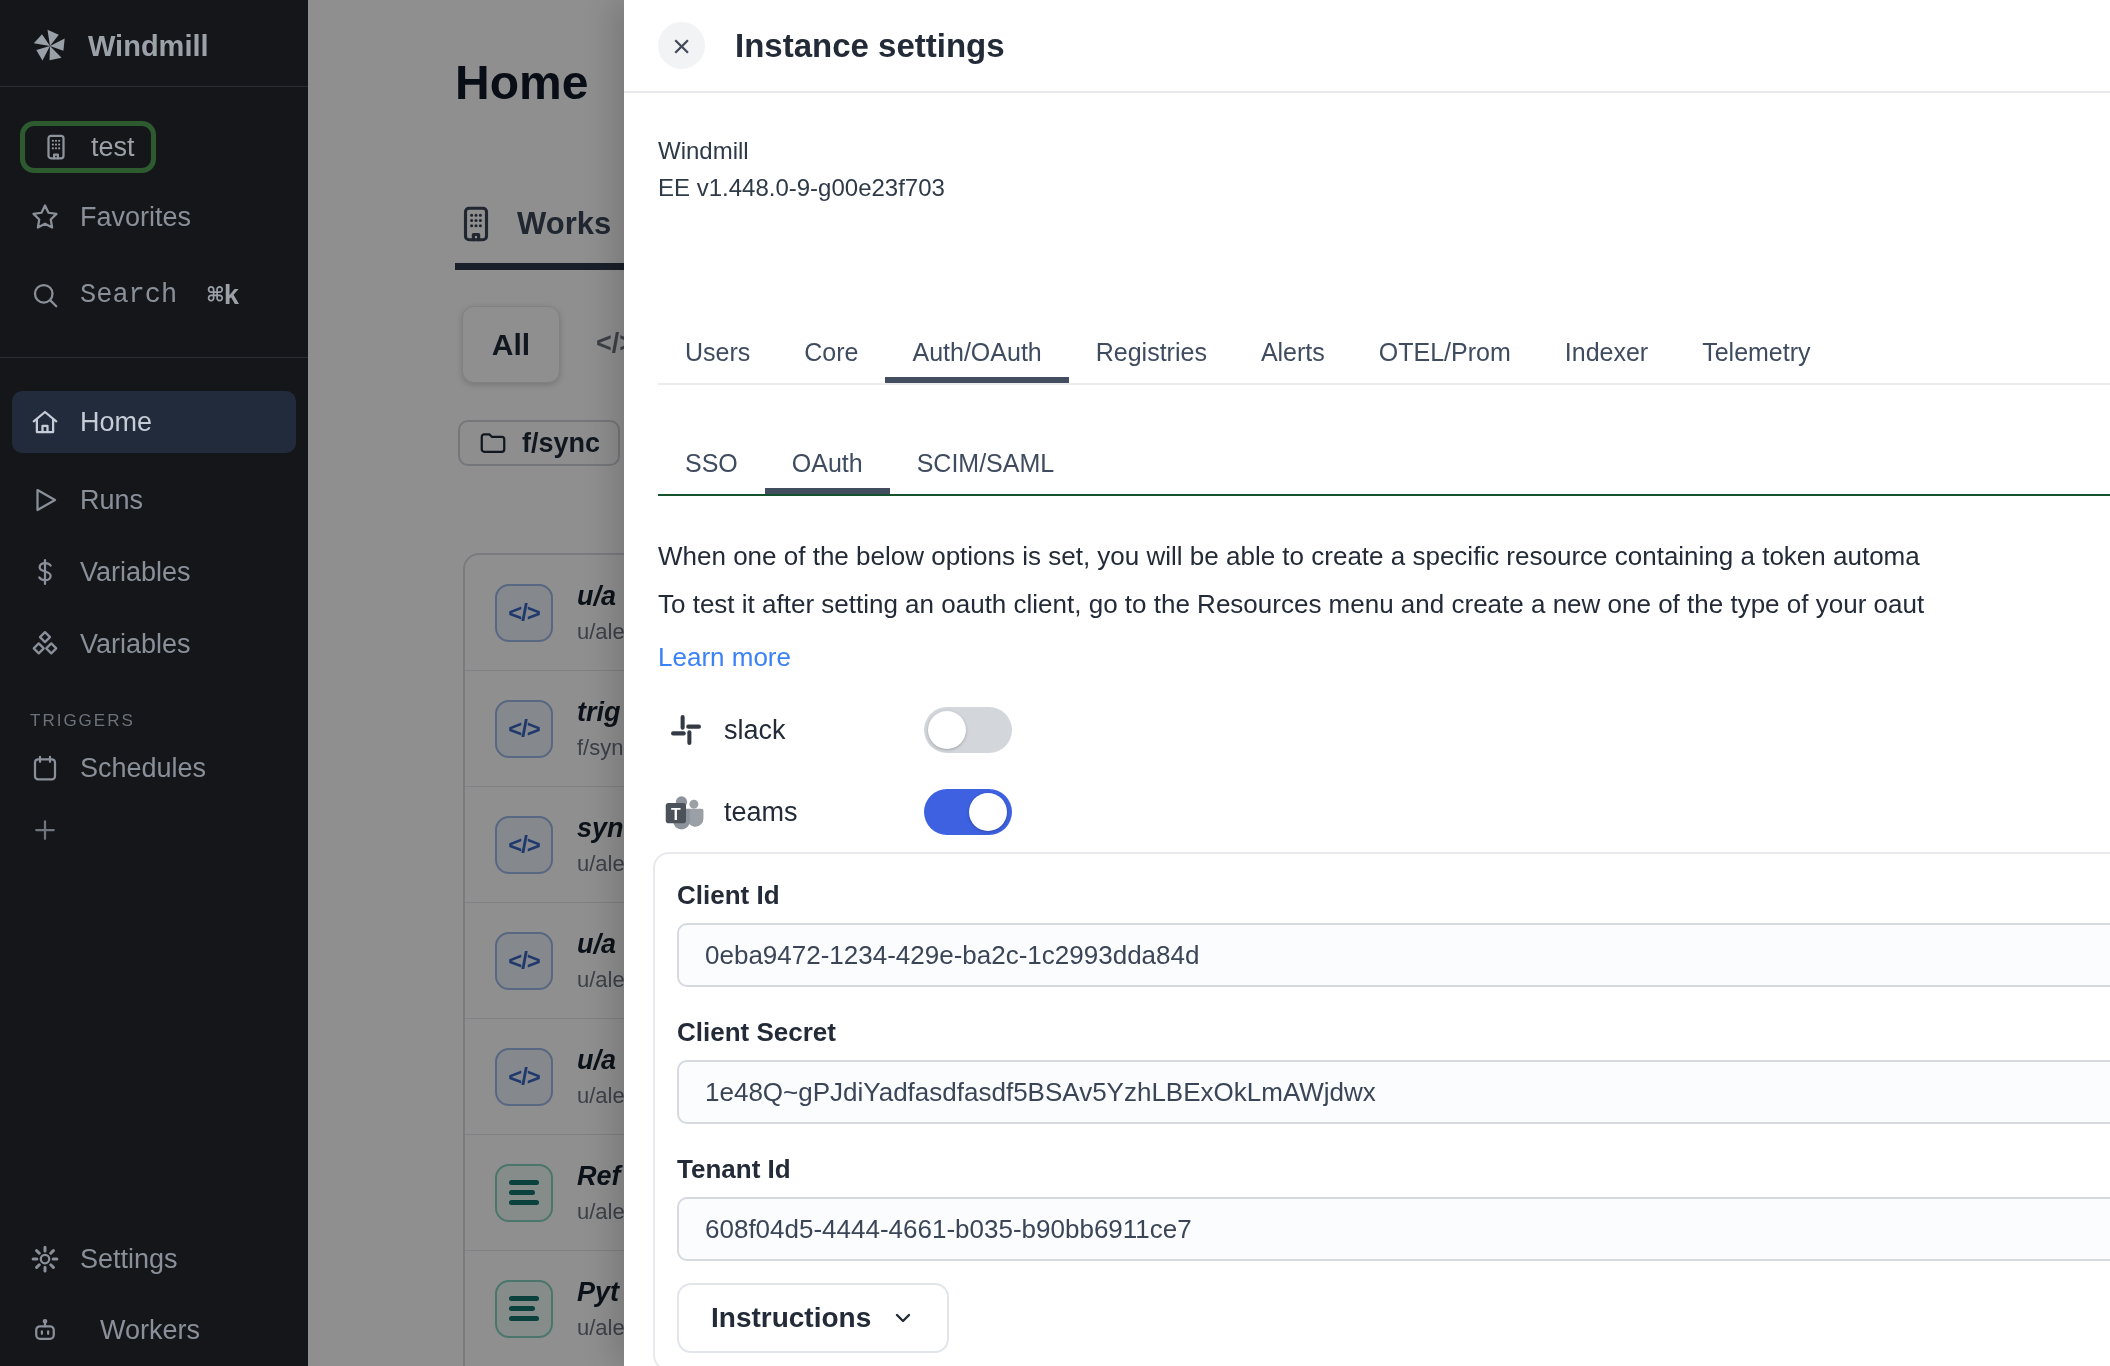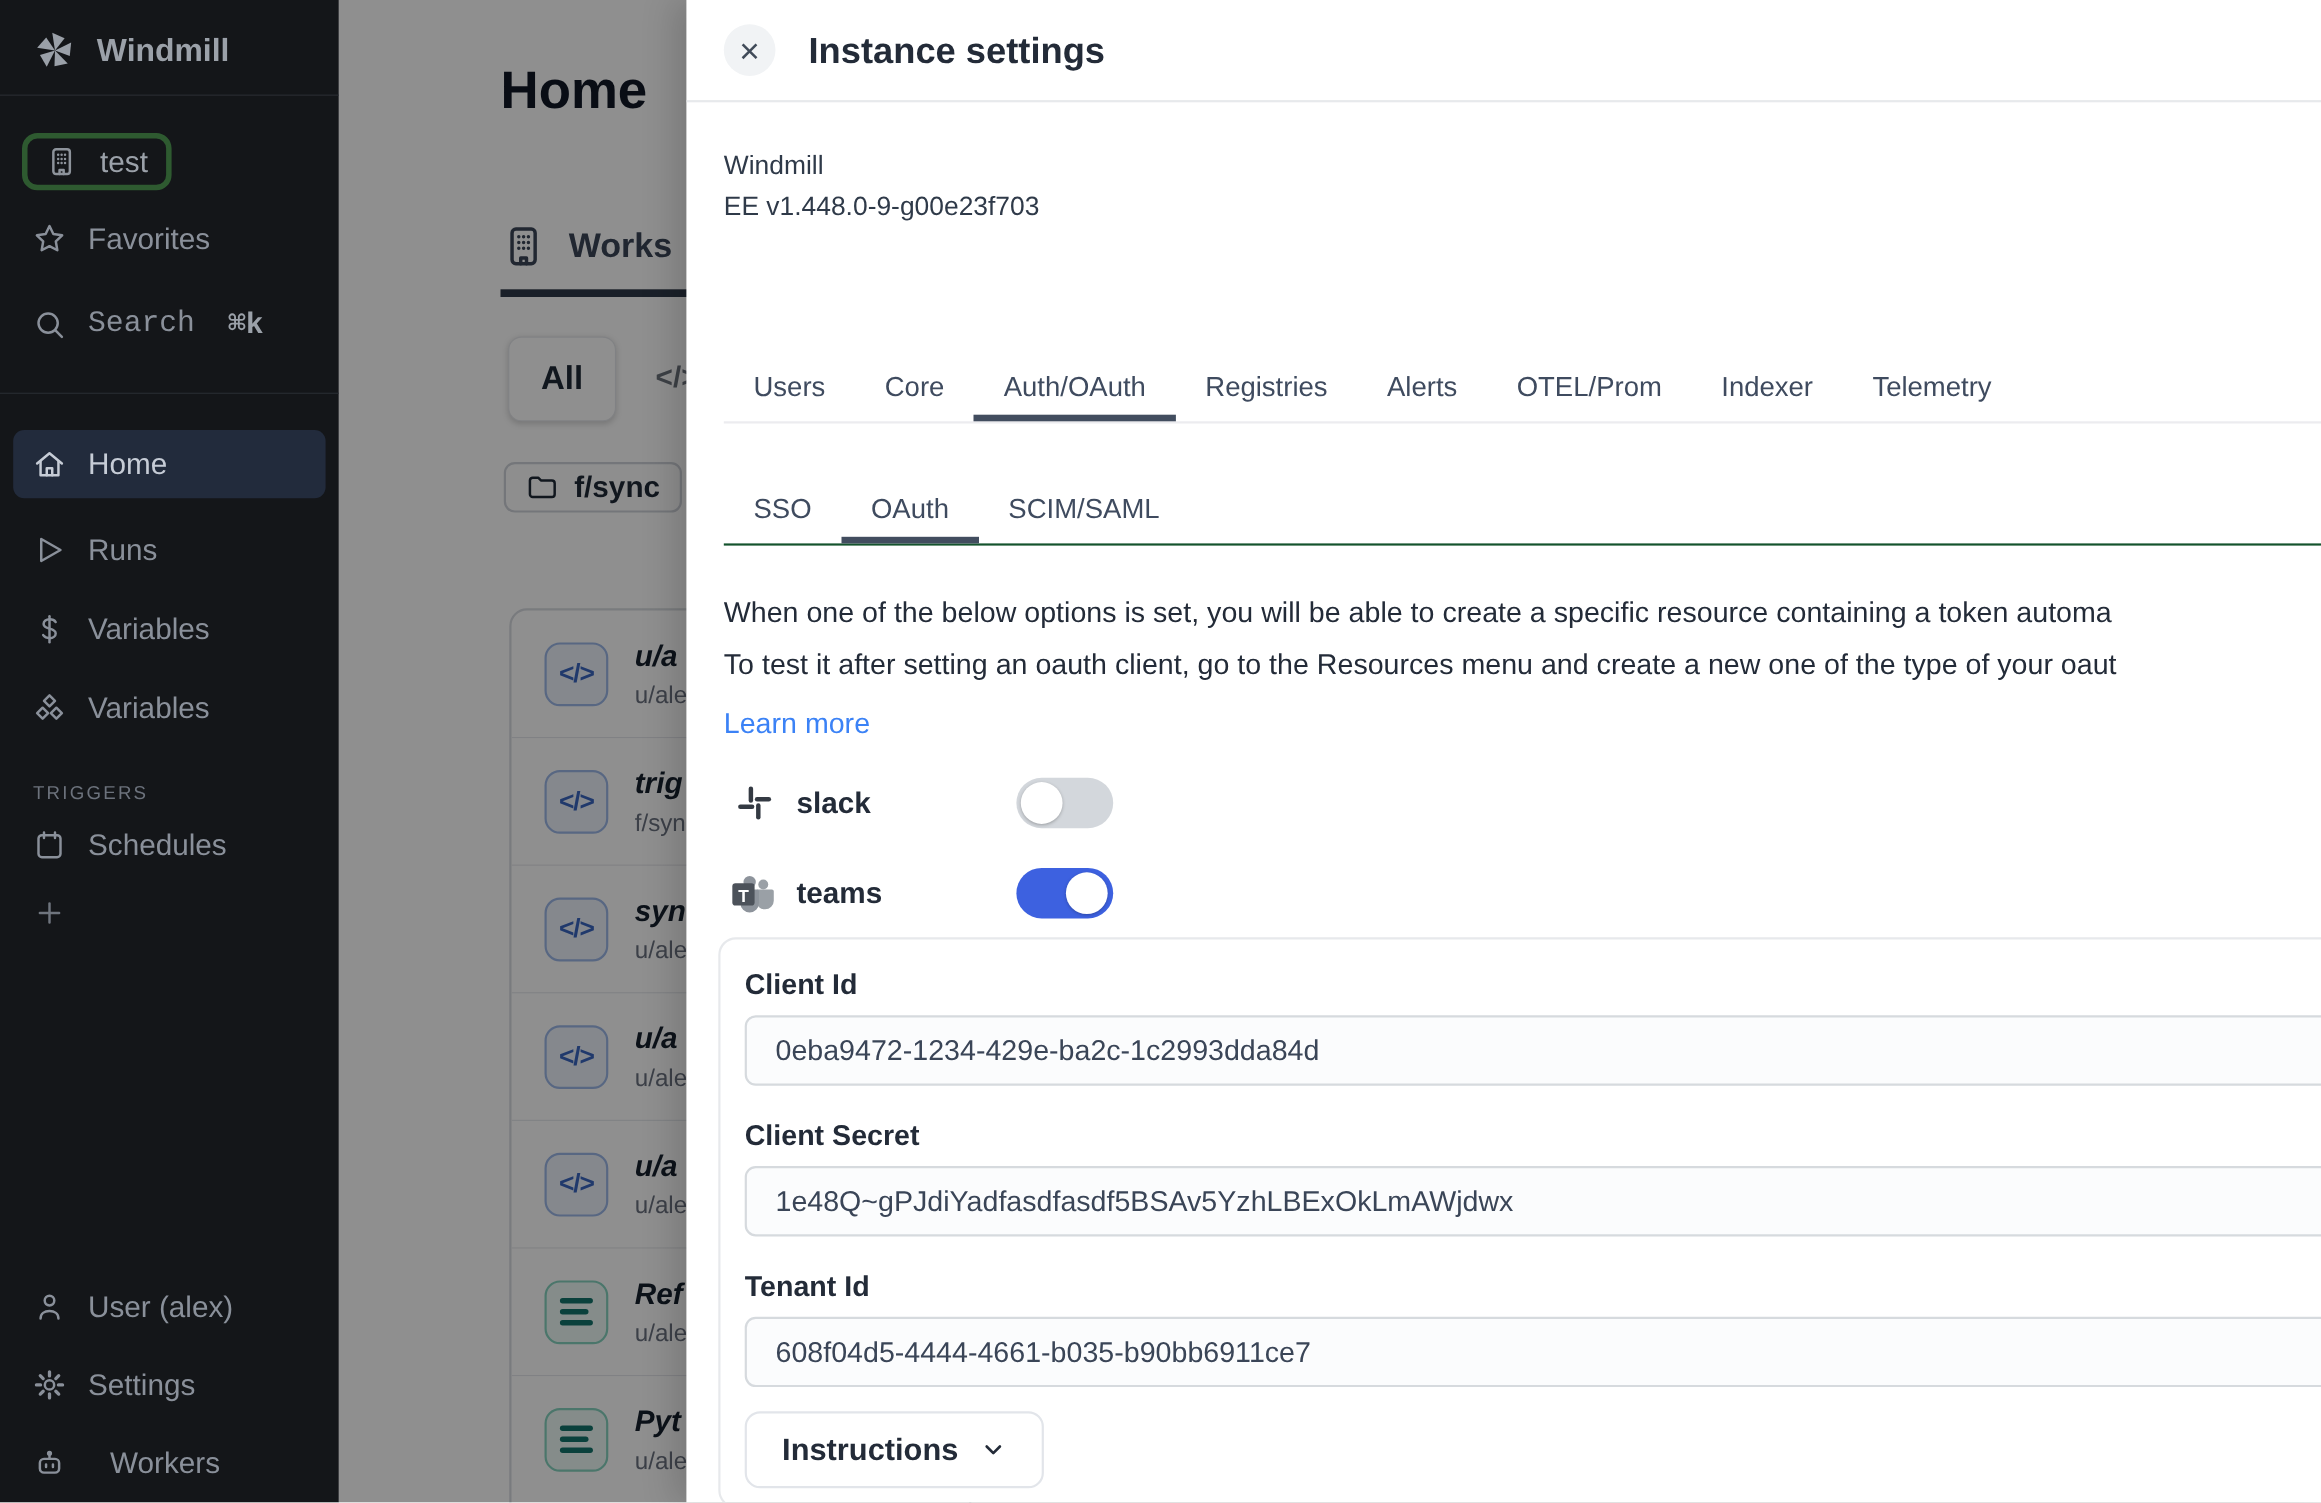--- a/index.html
+++ b/index.html
@@ -77,21 +77,21 @@
 
   .desc { margin-top:36px; font-size:26px; line-height:48px; color:#232b38;
           white-space:nowrap; overflow:hidden; }
   .learn-more { display:inline-block; margin-top:14px; font-size:26px; color:#3b82f6;
                 text-decoration:none; cursor:pointer; }
 
   .toggle-row { display:flex; align-items:center; height:46px; }
   .toggle-row.first { margin-top:34px; }
   .toggle-row.second { margin-top:36px; }
   .int-ic { width:56px; display:flex; justify-content:center; }
-  .int-label { margin-left:10px; width:150px; font-size:27px; font-weight:bold; color:#232b38; }
+  .int-label { margin-left:10px; width:150px; font-size:27px; font-weight:normal; color:#232b38; }
   .toggle { width:88px; height:46px; border-radius:23px; margin-left:50px; position:relative;
             cursor:pointer; border:none; }
   .toggle .knob { position:absolute; top:4px; width:38px; height:38px; border-radius:50%;
                   background:#ffffff; box-shadow:0 1px 3px rgba(0,0,0,0.25); }
   .toggle.off { background:#d3d7dc; } .toggle.off .knob { left:4px; }
   .toggle.on  { background:#3d61e0; } .toggle.on  .knob { right:5px; }
 
   .card { margin:17px 0 0 -5px; width:1520px; border:2px solid #e7e9ec; border-radius:16px;
           padding:26px 0 16px 22px; }
   .f-label { font-size:26px; font-weight:bold; color:#232b38; }
@@ -192,27 +192,20 @@
     <span>Schedules</span>
   </div>
 
   <div class="sb-item tall">
     <svg class="sb-ic" width="30" height="30" viewBox="0 0 24 24" fill="none" stroke="#6f757e" stroke-width="1.8" stroke-linecap="round">
       <path d="M5 12h14M12 5v14"></path>
     </svg>
   </div>
 
   <div class="sb-bottom">
-    <div class="sb-item tall">
-      <svg class="sb-ic" width="30" height="30" viewBox="0 0 24 24" fill="none" stroke="#8a909a" stroke-width="1.8" stroke-linecap="round">
-        <circle cx="12" cy="7.5" r="3.5"></circle>
-          <path d="M5.5 20.5c0-3.6 2.9-5.5 6.5-5.5s6.5 1.9 6.5 5.5"></path>
-      </svg>
-      <span>User (alex)</span>
-    </div>
     <div class="sb-item tall" style="margin-top:9px;">
       <svg class="sb-ic" width="30" height="30" viewBox="0 0 24 24" fill="none" stroke="#8a909a" stroke-width="2.4" stroke-linecap="round">
         <circle cx="12" cy="12" r="3.4" stroke-width="1.8"></circle>
         <path d="M12 2.5v3M12 18.5v3M2.5 12h3M18.5 12h3M5.3 5.3l2.1 2.1M16.6 16.6l2.1 2.1M18.7 5.3l-2.1 2.1M7.4 16.6l-2.1 2.1"></path>
       </svg>
       <span>Settings</span>
     </div>
     <div class="sb-item tall" style="margin-top:9px;gap:40px;">
       <svg class="sb-ic" width="30" height="30" viewBox="0 0 24 24" fill="none" stroke="#8a909a" stroke-width="1.8" stroke-linecap="round" stroke-linejoin="round">
         <rect x="5" y="9" width="14" height="10" rx="3"></rect>

